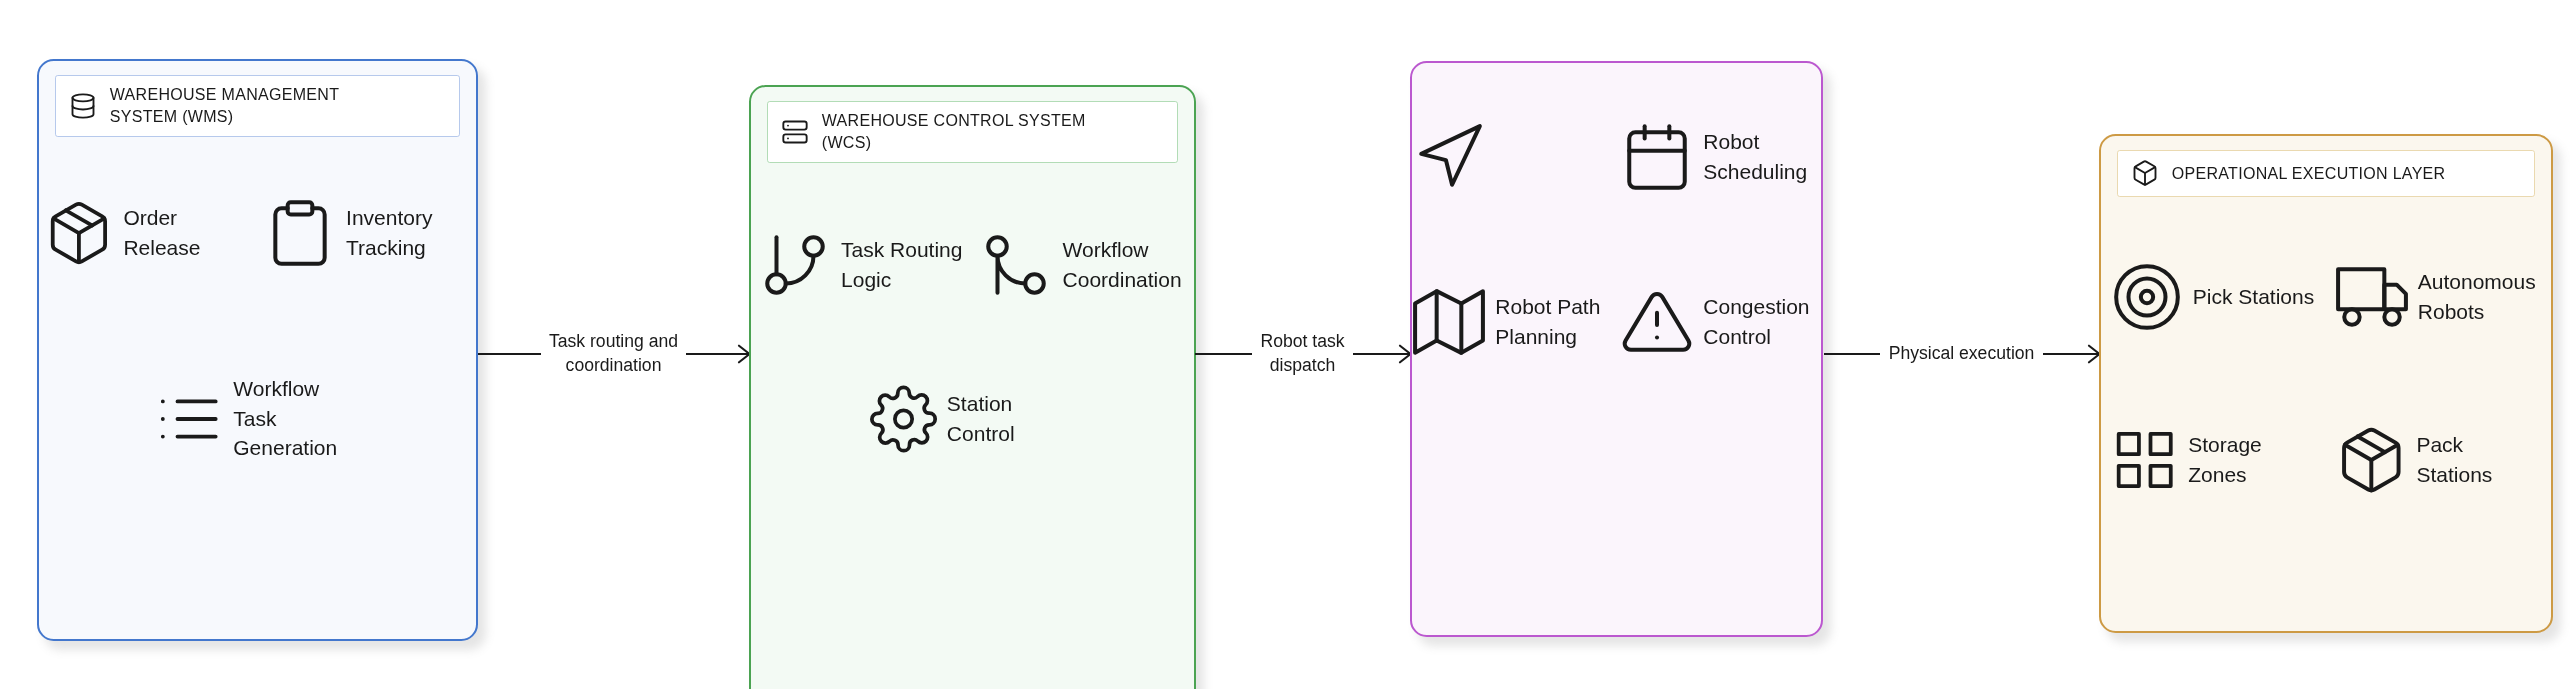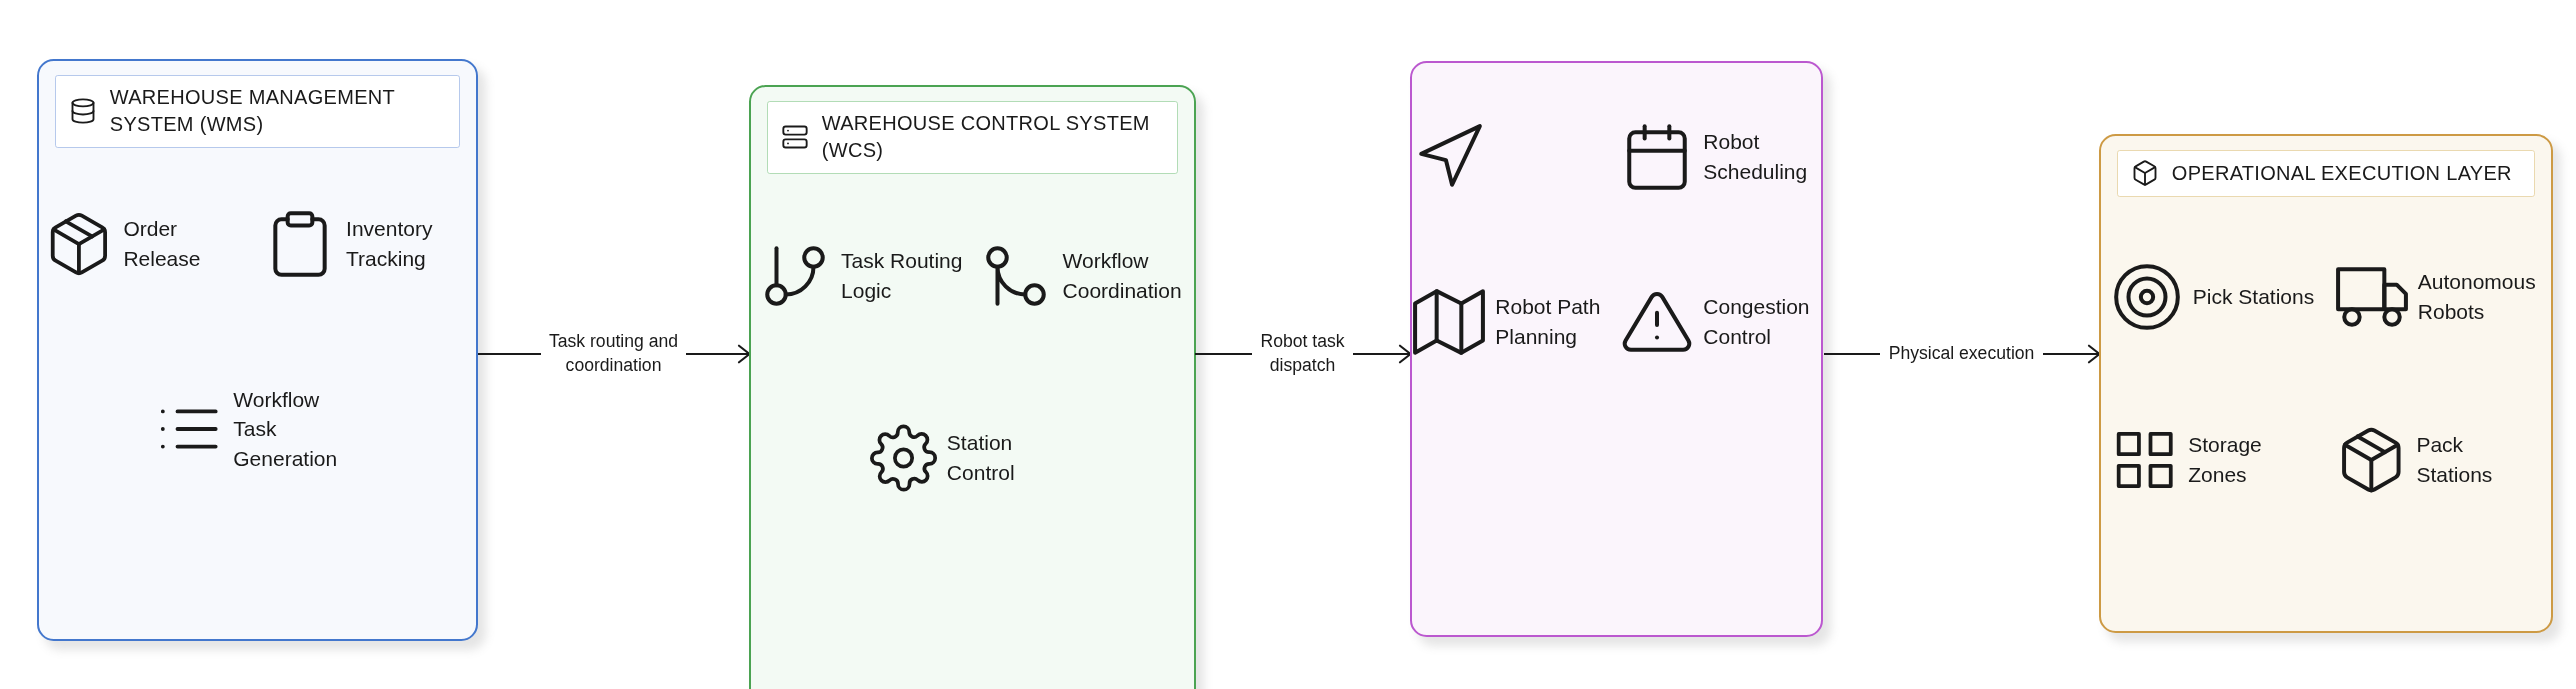--- a/index.html
+++ b/index.html
@@ -16,28 +16,28 @@
   }
   #box-wms {left:37px;  top:59px;  width:441px;height:582px;}
   #box-wcs {left:749px; top:85px;  width:447px;height:620px;}
   #box-rfms{left:1410px;top:61px;  width:413px;height:576px;}
   #box-oel {left:2099px;top:102px; width:454px;height:499px;margin-top:32px;}
 
   .syshead{
     margin:14px 15.8px 0;background:#ffffff;
     border:1.4px solid var(--hb);border-radius:2.8px;
     padding:8.3px 13px;display:flex;align-items:center;gap:13px;
-    font-size:20px;line-height:1.35;letter-spacing:0.3px;
+    font-size:16px;line-height:1.35;letter-spacing:0.3px;
   }
   .syshead svg{flex:0 0 auto;width:28px;height:28px;}
   .htitle{white-space:pre-line;}
 
   .itemgrid{display:grid;grid-template-columns:1fr 1fr;justify-items:center;}
   #box-wms  .itemgrid{margin-top:59px;row-gap:104px;}
-  #box-wcs  .itemgrid{margin-top:65px;row-gap:108px;}
+  #box-wcs  .itemgrid{margin-top:65px;row-gap:80px;}
   #box-rfms .itemgrid{margin-top:57px;row-gap:91px;}
   #box-oel  .itemgrid{margin-top:63px;row-gap:89px;}
 
   .item{display:flex;align-items:center;gap:9.3px;width:208px;}
   .item svg{width:74px;height:74px;}
   .lbl{font-size:21px;line-height:1.42;white-space:pre-line;}
   .span2{grid-column:1 / -1;}
 
   .arrow{position:absolute;display:flex;align-items:center;height:74px;gap:8.3px;box-sizing:border-box;}
   #arrow-1{left:478px; top:317px;width:271px;}

